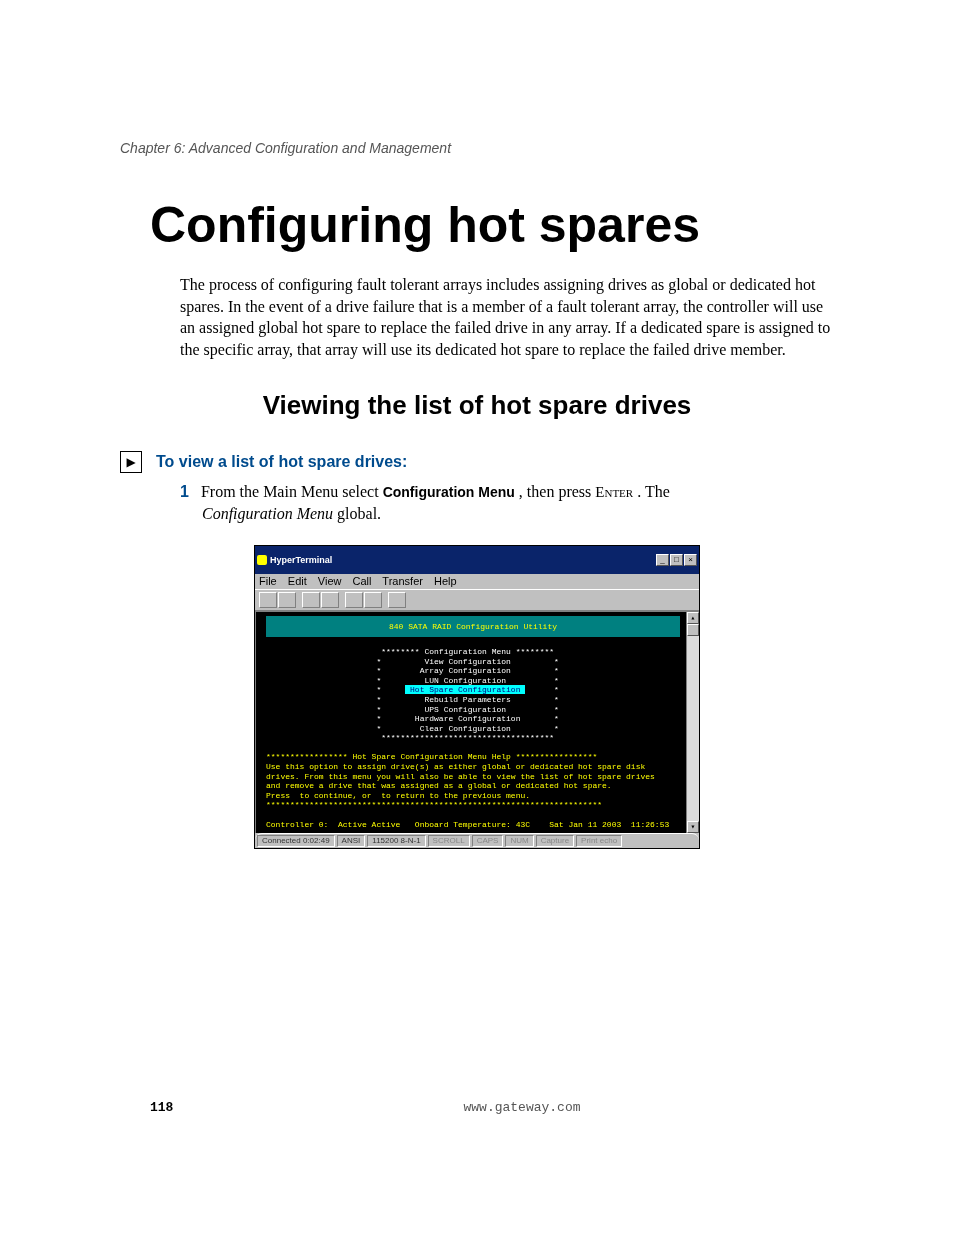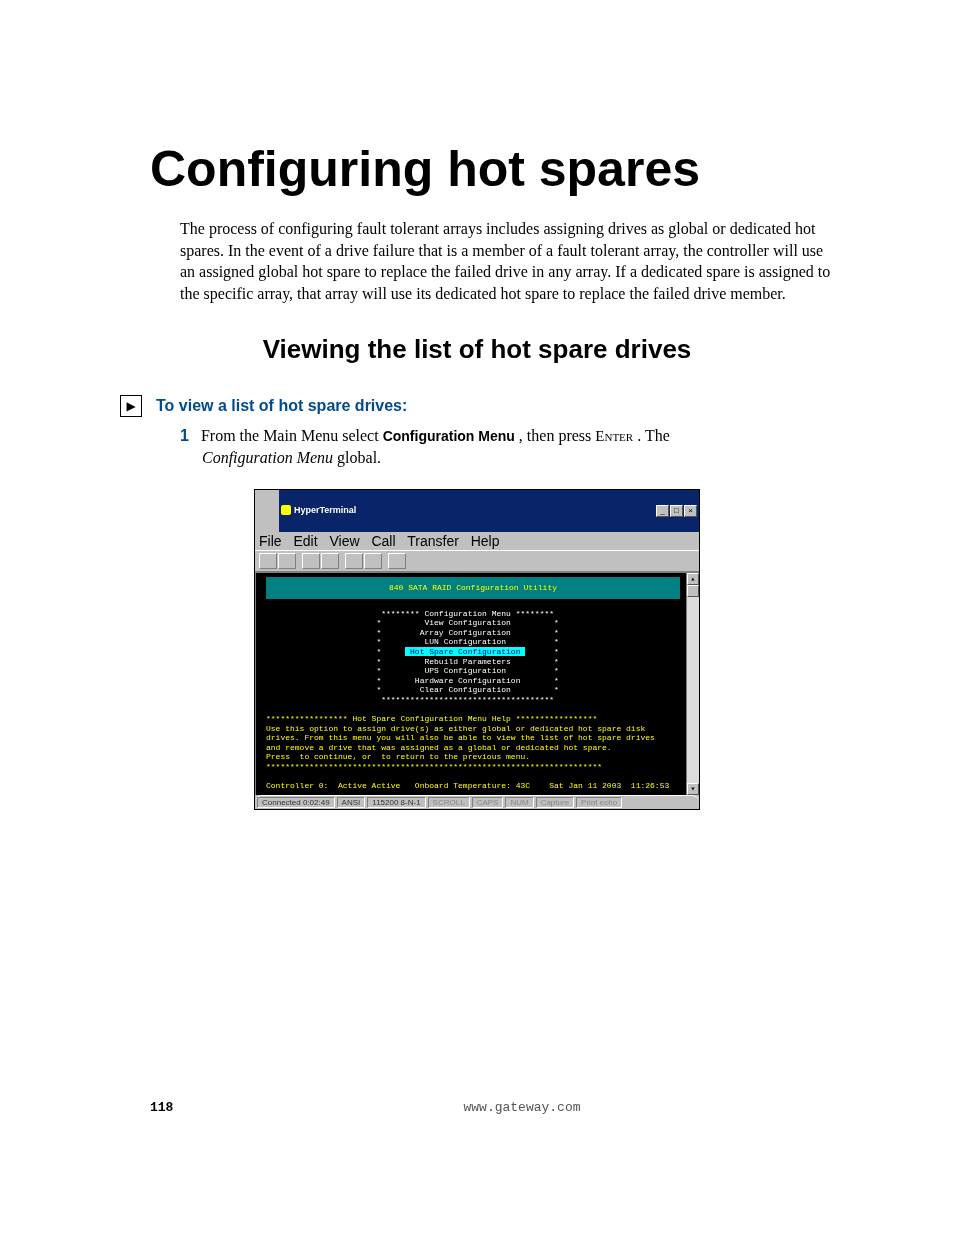--- a/index.html
+++ b/index.html
@@ -100,42 +100,41 @@
     font-size: 8px;
     background: #c0c0c0;
     line-height: 1.2;
   }
   .ht-titlebar {
     background: linear-gradient(#0a246a, #0a246a);
     color: #fff;
     font-family: Tahoma, Arial, sans-serif;
     font-size: 9px;
     font-weight: bold;
-    padding: 15px 2px;
+    padding: 8px 2px;
     display: flex;
     justify-content: space-between;
-    align-items: flex-start;
-    margin-left: 24px;
+    align-items: flex-end;
   }
   .ht-title-left { display: flex; align-items: center; gap: 3px; }
   .ht-title-icon {
     width: 10px; height: 10px; background: #ff0; border-radius: 2px;
     display: inline-block;
   }
   .ht-wincontrols { color:#000; font-weight: normal; display:flex; gap:1px; }
   .ht-winbtn {
     background:#c0c0c0; width:11px; height:10px;
     display:flex; align-items:center; justify-content:center;
     border:1px solid #fff; border-right-color:#555; border-bottom-color:#555;
     font-size:8px; line-height:1;
   }
   .ht-menubar {
     background:#c0c0c0;
     font-family: Tahoma, Arial, sans-serif;
-    font-size: 14px;
+    font-size: 11px;
     padding: 1px 4px;
     color:#000;
   }
   .ht-menubar span { margin-right: 8px; }
   .ht-menubar span::first-letter { text-decoration: underline; }
   .ht-toolbar {
     background:#c0c0c0;
     border-top:1px solid #fff;
     border-bottom:1px solid #808080;
     padding:2px 4px;
@@ -219,20 +218,21 @@
     color:#555;
   }
   .footer .pagenum { font-weight:bold; color:#000; width:60px; margin-left:30px; }
   .footer .site { flex:1; text-align:center; }
 </style>
 </head>
 <body>
 
 <div class="page">
 
+  <div class="chapter-header">Chapter 6: Advanced Configuration and Management</div>
 
   <h1 class="title">Configuring hot spares</h1>
 
   <p class="body-text">The process of configuring fault tolerant arrays includes assigning drives as global or dedicated hot spares. In the event of a drive failure that is a member of a fault tolerant array, the controller will use an assigned global hot spare to replace the failed drive in any array. If a dedicated spare is assigned to the specific array, that array will use its dedicated hot spare to replace the failed drive member.</p>
 
   <h2 class="subheading">Viewing the list of hot spare drives</h2>
 
   <div class="procedure-row">
     <div class="proc-icon">▶</div>
     <div class="proc-title">To view a list of hot spare drives:</div>

